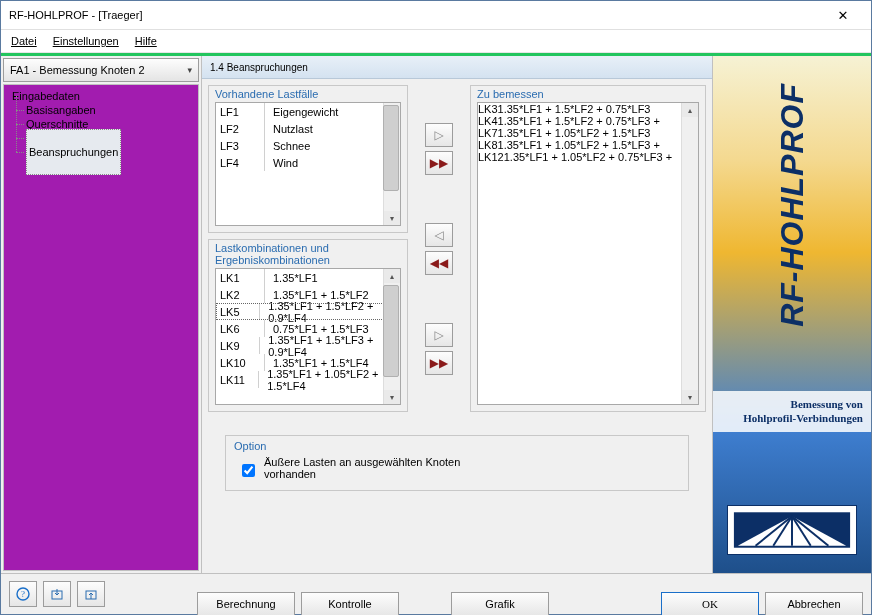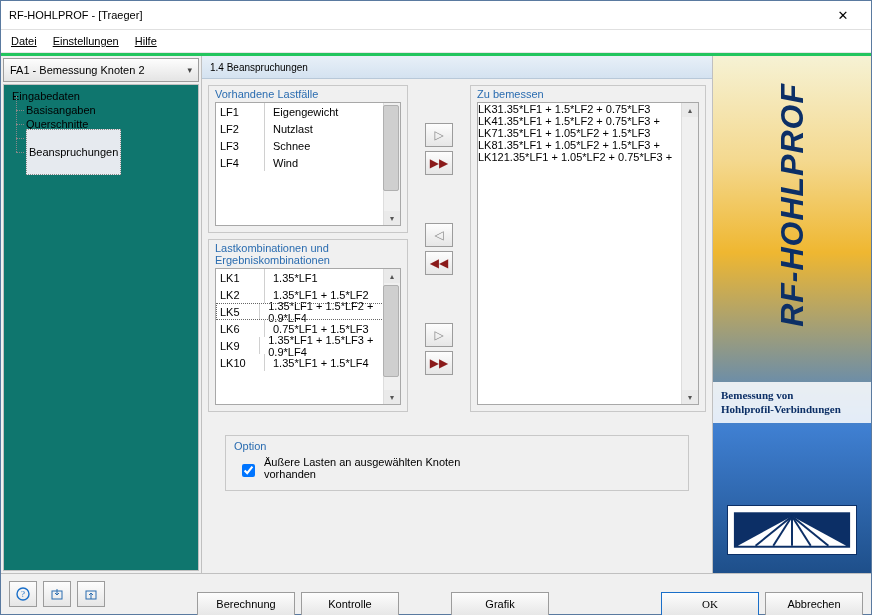--- a/index.html
+++ b/index.html
@@ -20,21 +20,21 @@
   .titlebar{height:28px;background:#fff;border-bottom:1px solid #e0e0e0;display:flex;align-items:center;padding:0 8px;}
   .titlebar span{flex:1;}
   .close-x{width:40px;height:28px;display:flex;align-items:center;justify-content:center;font-size:13px;}
   .menubar{height:22px;background:#fff;border-bottom:1px solid #e6e6e6;display:flex;align-items:center;gap:16px;padding:0 10px;}
   .menubar span{cursor:default;text-decoration:underline;}
   .body{flex:1;display:flex;min-height:0;border-top:3px solid #22c55e;}
   
   .leftcol{width:200px;display:flex;flex-direction:column;background:var(--panel-bg);border-right:1px solid #c0c0c0;}
   .combo{height:22px;margin:2px;background:linear-gradient(#fdfdfd,#e4e4e4);border:1px solid #9c9c9c;display:flex;align-items:center;padding:0 6px;font-size:11px;}
   .combo .chev{margin-left:auto;font-size:9px;color:#444;}
-  .tree{flex:1;background:#0f766e;border:1px solid #c0c0c0;margin:0 2px 2px 2px;padding:4px 0;}
+  .tree{flex:1;background:#a21caf;border:1px solid #c0c0c0;margin:0 2px 2px 2px;padding:4px 0;}
   .tree-root{padding-left:6px;}
   .tree-root>div:first-child{padding:1px 2px;}
   .tree-child{padding:1px 2px 1px 2px;margin-left:14px;position:relative;}
   .tree-child::before{content:"";position:absolute;left:-8px;top:50%;width:8px;border-top:1px dotted #888;}
   .tree-child::after{content:"";position:absolute;left:-8px;top:-50%;bottom:50%;border-left:1px dotted #888;}
   .tree-child.sel span{background:var(--tree-sel-bg);border:1px dotted #888;padding:16px 2px;}
   
   .main{flex:1;display:flex;min-width:0;}
   .content{flex:1;display:flex;flex-direction:column;background:var(--panel-bg);min-width:0;}
   .section-header{height:22px;background:linear-gradient(var(--header-grad-a),var(--header-grad-b));border-bottom:1px solid #b8c8d8;display:flex;align-items:center;padding:0 8px;font-size:10px;}
@@ -60,21 +60,21 @@
   .right-list{flex:1;display:flex;flex-direction:column;}
   .right-listbox{background:#fff;border:1px solid var(--list-border);margin:0 6px 6px 6px;flex:1;min-height:290px;position:relative;overflow:hidden;}
   .option-box{margin:23px;border:1px solid var(--groupbox-border);padding:4px 8px 10px 8px;}
   .option-box .group-title{padding:0 0 4px 0;}
   .check-row{display:flex;align-items:flex-end;gap:6px;padding-left:4px;}
   .check-row input{margin-top:1px;}
   
   .brand{width:158px;border-left:1px solid #c0c0c0;background:linear-gradient(180deg,#f6f2d4 0%,#f4d990 20%,#efb731 38%,#3f7fd1 72%,#1e4f8a 100%);position:relative;display:flex;flex-direction:column;align-items:center;}
   .brand-title{position:absolute;top:10px;left:0;right:0;bottom:230px;display:flex;align-items:center;justify-content:center;}
   .brand-title span{writing-mode:vertical-rl;transform:rotate(180deg);font:italic bold 32px "Segoe UI",sans-serif;color:#0c2f66;letter-spacing:1px;}
-  .brand-sub{position:absolute;left:0;right:0;top:326px;background:rgba(255,255,255,0.85);padding:6px 8px;color:#0c2f66;font:bold 11px "Segoe UI";line-height:1.3;text-align:left;}
+  .brand-sub{position:absolute;left:0;right:0;top:335px;background:rgba(255,255,255,0.85);padding:6px 8px;color:#0c2f66;font:bold 11px "Segoe UI";line-height:1.3;text-align:right;}
   .brand-logo{position:absolute;left:14px;right:14px;bottom:18px;height:48px;background:#fff;border:1px solid #0c2f66;display:flex;align-items:center;justify-content:center;}
   .brand-logo svg{width:100%;height:100%;}
   
   .bottombar{height:40px;border-top:1px solid #c0c0c0;background:var(--panel-bg);display:flex;align-items:center;padding:0 8px;gap:6px;}
   .icon-btn{width:26px;height:24px;border:1px solid var(--btn-border);background:linear-gradient(#fdfdfd,#e6e6e6);display:flex;align-items:center;justify-content:center;}
   .btn{height:23px;min-width:76px;padding:0 10px;border:1px solid var(--btn-border);background:linear-gradient(#fdfdfd,#e6e6e6);display:flex;align-items:center;justify-content:center;margin-top:20px;}
   .btn.ok{border:1.5px solid var(--ok-border);font-family:Liberation Serif, serif;}
   .spacer{flex:1;}
 </style>
 </head>
@@ -174,20 +174,25 @@
                   </div>
                   <div class="row">
                     <span class="code">LK9</span>
                     <span class="sep"></span>
                     <span>1.35*LF1 + 1.5*LF3 + 0.9*LF4</span>
                   </div>
                   <div class="row">
                     <span class="code">LK10</span>
                     <span class="sep"></span>
                     <span>1.35*LF1 + 1.5*LF4</span>
+                  </div>
+                  <div class="row">
+                    <span class="code">LK11</span>
+                    <span class="sep"></span>
+                    <span>1.35*LF1 + 1.05*LF2 + 1.5*LF4</span>
                   </div>
                   <div class="scroll-gutter">
                   <div class="scroll-btn up">▴</div>
                   <div class="scroll-thumb" style="top:16px;height:90px;"></div>
                   <div class="scroll-btn down">▾</div>
                 </div>
               </div>
             </div>
           </div>
 

